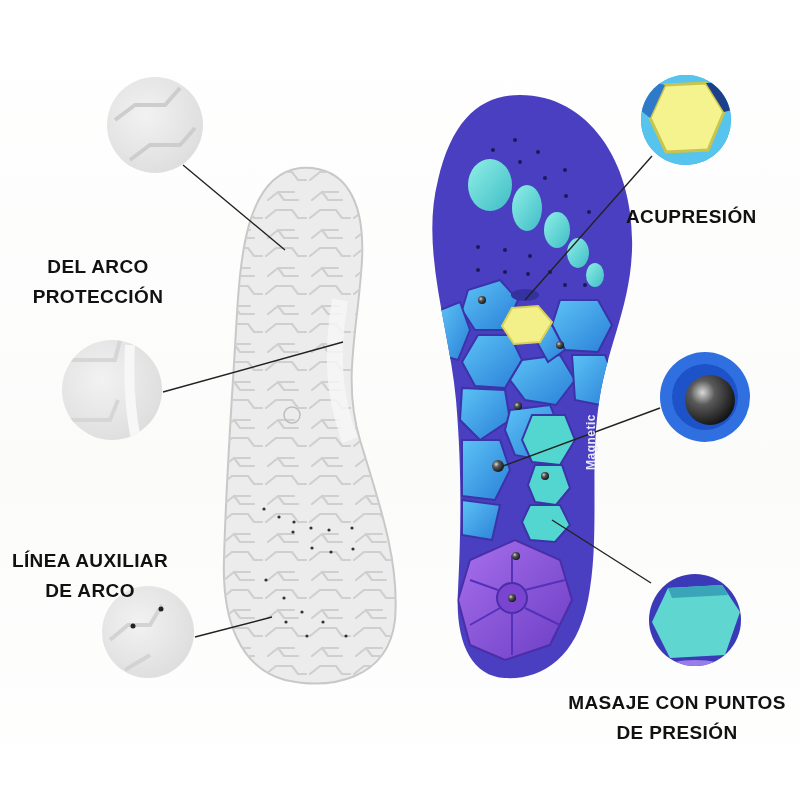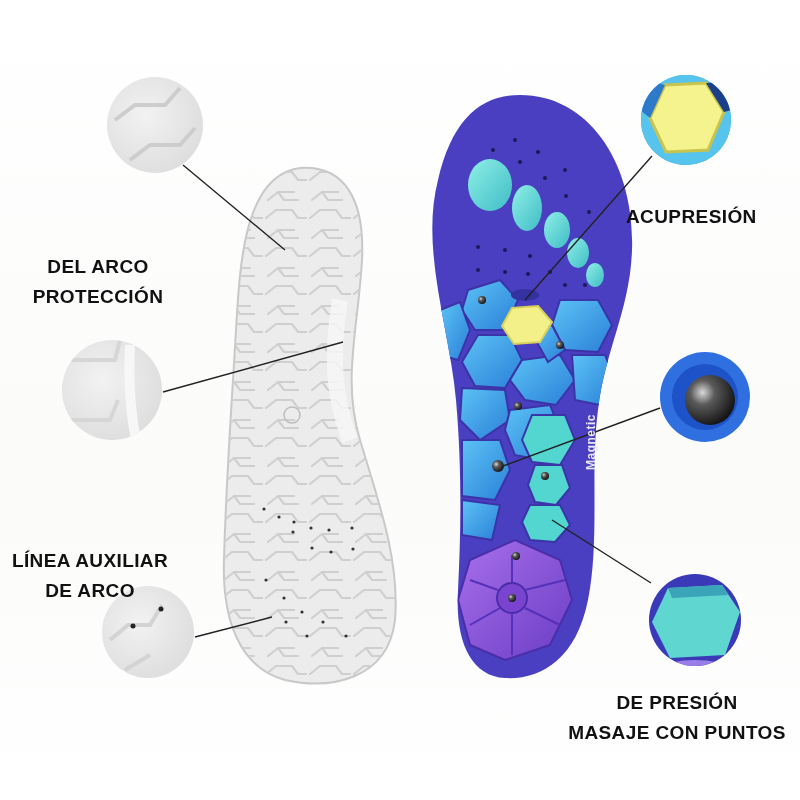--- a/index.html
+++ b/index.html
@@ -277,16 +277,16 @@
     <span>LÍNEA AUXILIAR</span>
     <span>DE ARCO</span>
   </div>
 
   <div class="label" style="left:626px; top:202px;text-align:right;">
     <span>ACUPRESIÓN</span>
   </div>
 
 
   <div class="label" style="left:562px; top:688px; width:230px;">
+    <span>MASAJE CON PUNTOS</span>
     <span>DE PRESIÓN</span>
-    <span>MASAJE CON PUNTOS</span>
   </div>
 </div>
 
 </body></html>

